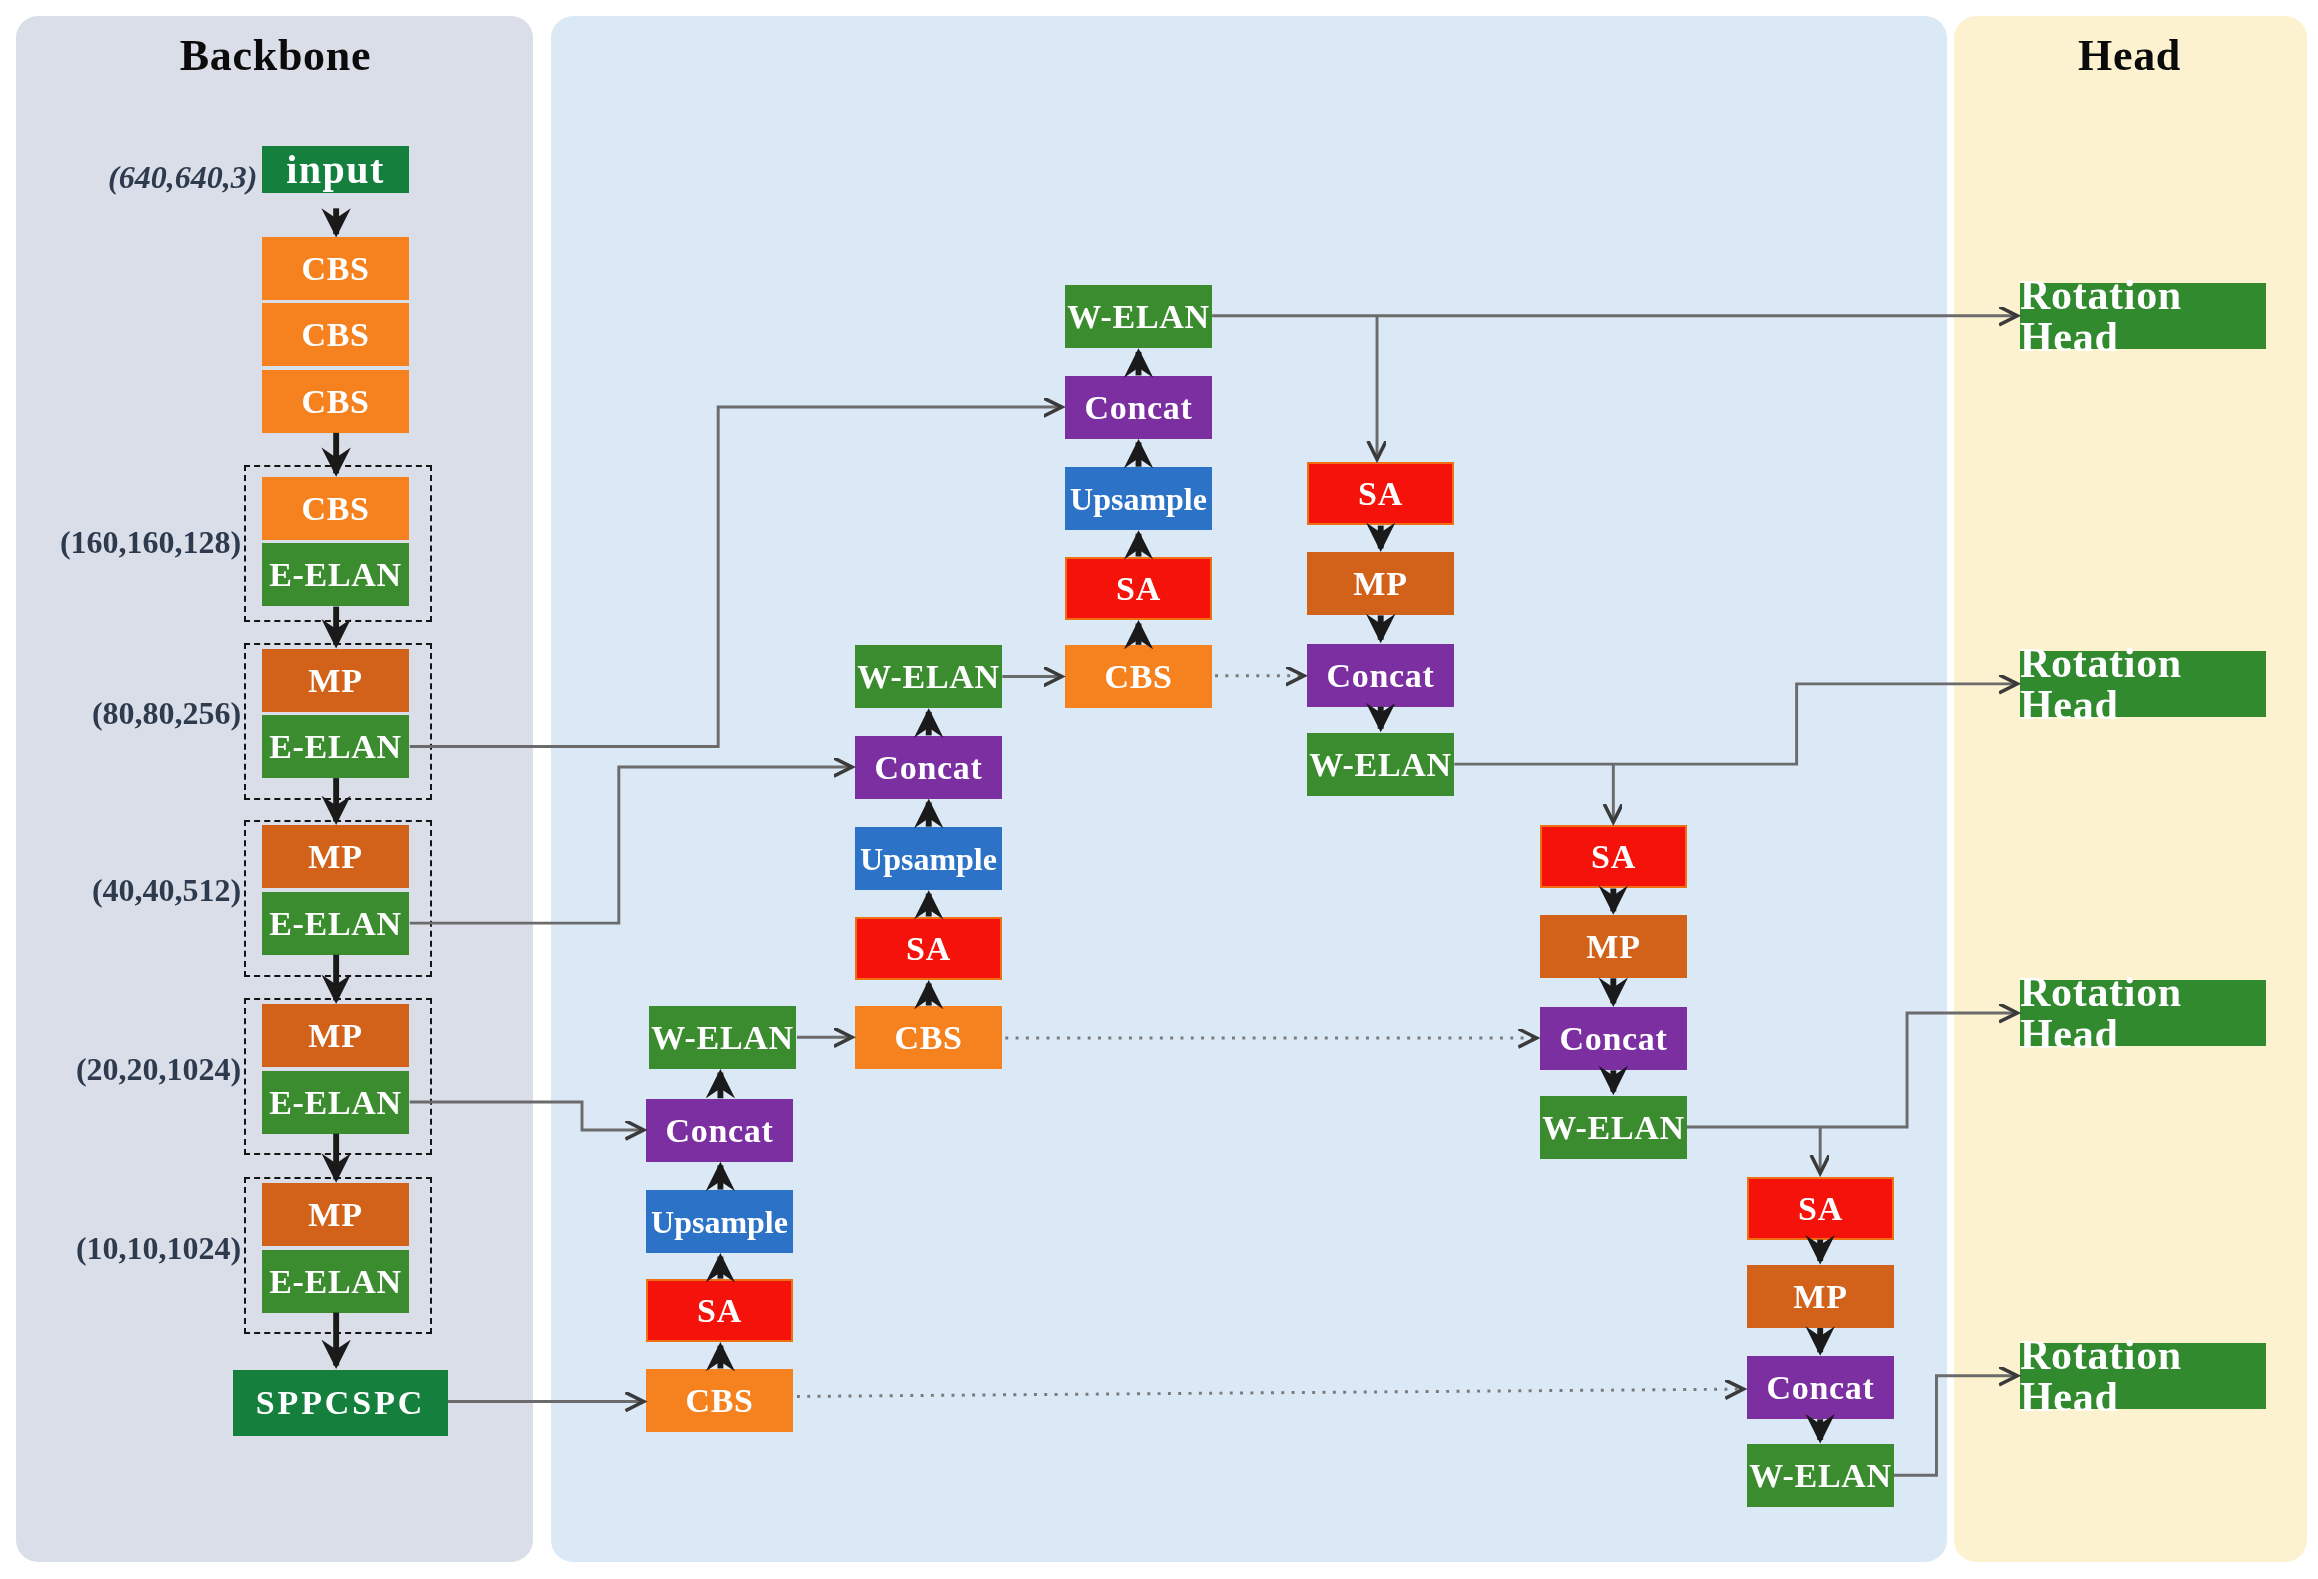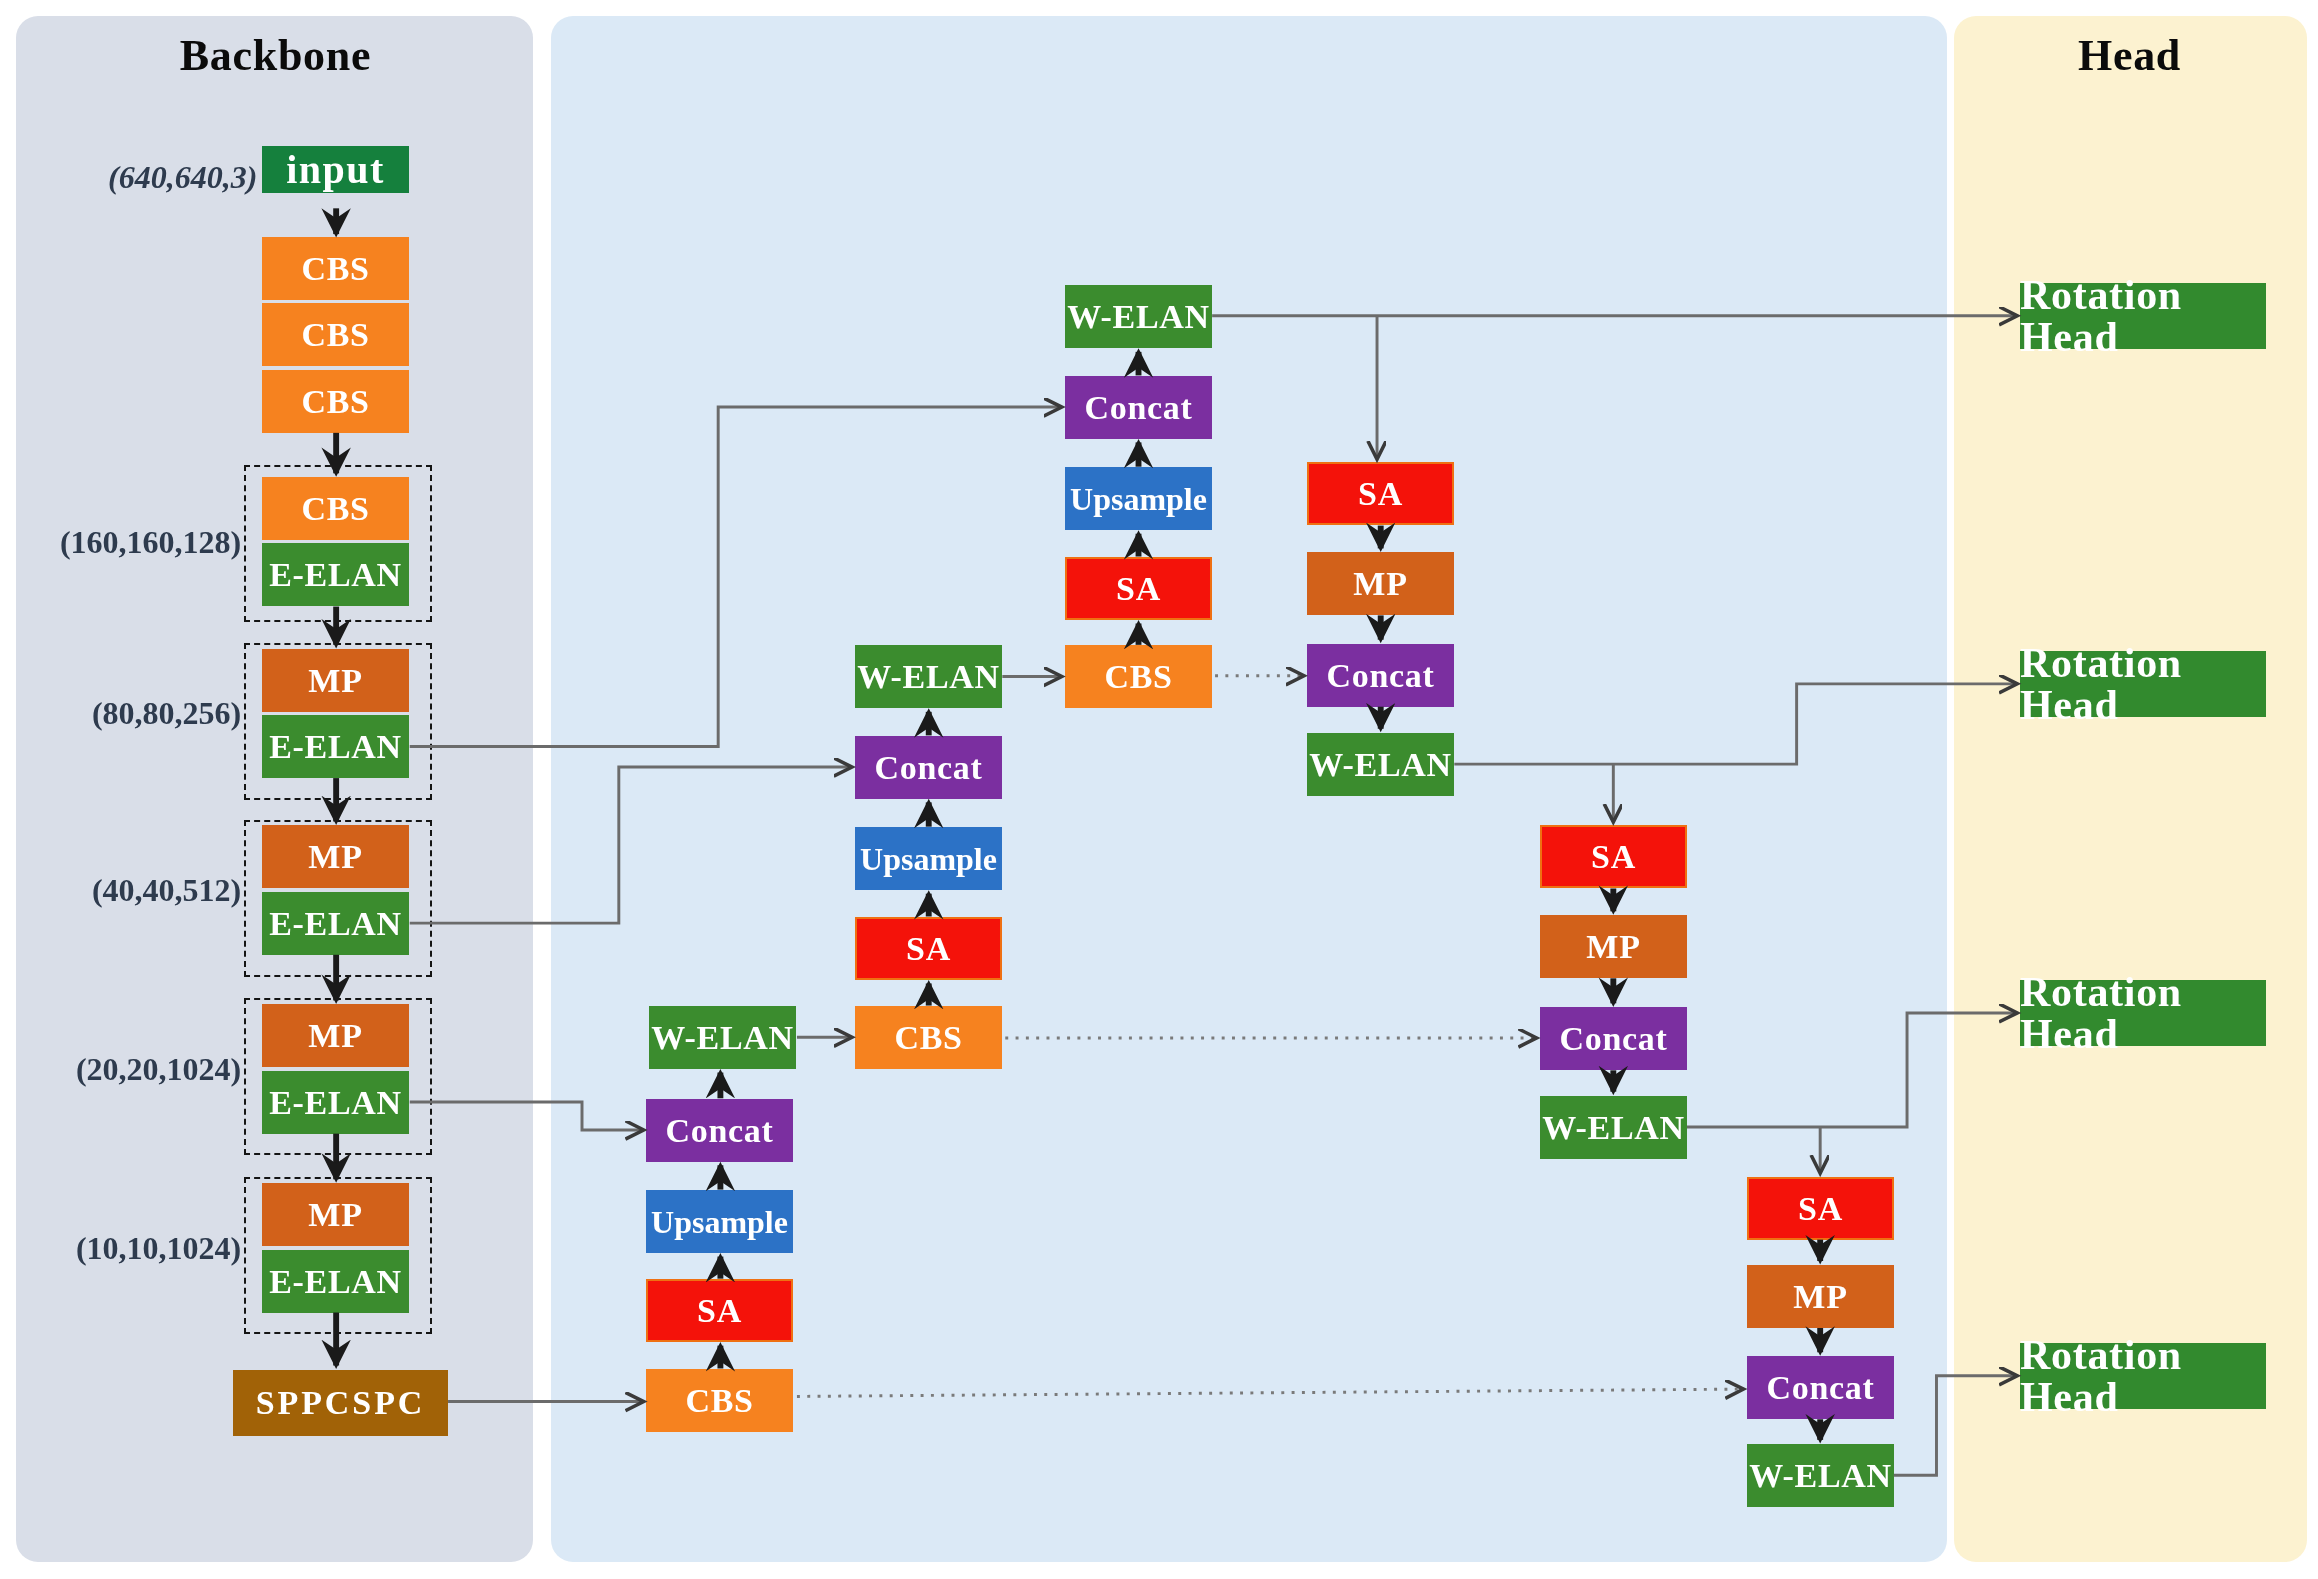--- a/index.html
+++ b/index.html
@@ -59,21 +59,21 @@
     <div class="node t-cbs" style="left: 262px; top: 477px; width: 147px; height: 63px; background: rgb(246, 130, 31);">CBS</div>
     <div class="node t-elan" style="left: 262px; top: 543px; width: 147px; height: 63px; background: rgb(59, 140, 46);">E-ELAN</div>
     <div class="node t-mp" style="left: 262px; top: 649px; width: 147px; height: 63px; background: rgb(210, 97, 26);">MP</div>
     <div class="node t-elan" style="left: 262px; top: 715px; width: 147px; height: 63px; background: rgb(59, 140, 46);">E-ELAN</div>
     <div class="node t-mp" style="left: 262px; top: 825px; width: 147px; height: 63px; background: rgb(210, 97, 26);">MP</div>
     <div class="node t-elan" style="left: 262px; top: 892px; width: 147px; height: 63px; background: rgb(59, 140, 46);">E-ELAN</div>
     <div class="node t-mp" style="left: 262px; top: 1004px; width: 147px; height: 63px; background: rgb(210, 97, 26);">MP</div>
     <div class="node t-elan" style="left: 262px; top: 1071px; width: 147px; height: 63px; background: rgb(59, 140, 46);">E-ELAN</div>
     <div class="node t-mp" style="left: 262px; top: 1183px; width: 147px; height: 63px; background: rgb(210, 97, 26);">MP</div>
     <div class="node t-elan" style="left: 262px; top: 1250px; width: 147px; height: 63px; background: rgb(59, 140, 46);">E-ELAN</div>
-    <div class="node t-sppcspc" style="left: 233px; top: 1370px; width: 215px; height: 66px; background: #a16207;">SPPCSPC</div>
+    <div class="node t-sppcspc" style="left: 233px; top: 1370px; width: 215px; height: 66px; background: #15803d;">SPPCSPC</div>
     <div class="node t-cbs" style="left: 646px; top: 1369px; width: 147px; height: 63px; background: rgb(246, 130, 31);">CBS</div>
     <div class="node t-sa" style="left: 646px; top: 1279px; width: 147px; height: 63px; background: rgb(244, 18, 10); border: 2.9px solid rgb(239, 112, 18);">SA</div>
     <div class="node t-upsample" style="left: 646px; top: 1190px; width: 147px; height: 63px; background: rgb(44, 114, 198);">Upsample</div>
     <div class="node t-concat" style="left: 646px; top: 1099px; width: 147px; height: 63px; background: rgb(123, 47, 160);">Concat</div>
     <div class="node t-elan" style="left: 649px; top: 1006px; width: 147px; height: 63px; background: rgb(59, 140, 46);">W-ELAN</div>
     <div class="node t-cbs" style="left: 855px; top: 1006px; width: 147px; height: 63px; background: rgb(246, 130, 31);">CBS</div>
     <div class="node t-sa" style="left: 855px; top: 917px; width: 147px; height: 63px; background: rgb(244, 18, 10); border: 2.9px solid rgb(239, 112, 18);">SA</div>
     <div class="node t-upsample" style="left: 855px; top: 827px; width: 147px; height: 63px; background: rgb(44, 114, 198);">Upsample</div>
     <div class="node t-concat" style="left: 855px; top: 736px; width: 147px; height: 63px; background: rgb(123, 47, 160);">Concat</div>
     <div class="node t-elan" style="left: 855px; top: 645px; width: 147px; height: 63px; background: rgb(59, 140, 46);">W-ELAN</div>

